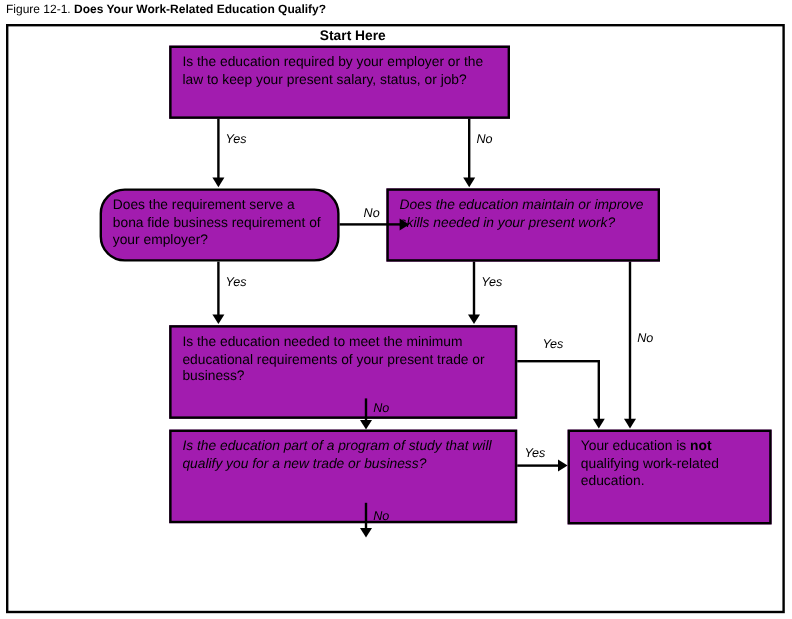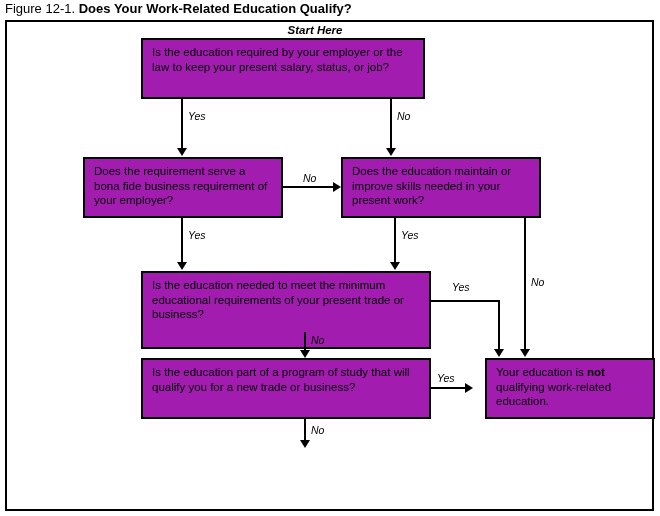--- a/index.html
+++ b/index.html
@@ -17,21 +17,21 @@
   #root {
     position: relative;
     width: 660px;
     height: 516px;
   }
   
   .caption {
     position: absolute;
     left: 5px;
     top: 1px;
-    font-size: 13px;
+    font-size: 10px;
     line-height: 15px;
     white-space: nowrap;
   }
   .caption .fignum { font-weight: normal; }
   .caption .figtitle { font-weight: bold; }
 
   
   .frame {
     position: absolute;
     left: 5px;
@@ -39,46 +39,45 @@
     width: 649px;
     height: 491px;
     border: 2px solid #000;
     box-sizing: border-box;
     background: #fff;
   }
 
   
   .start-here {
     position: absolute;
-    left: 205px;
+    left: 184px;
     top: 24px;
     width: 220px;
     text-align: center;
     font-size: 11.5px;
-    font-style: italic;
     font-weight: bold;
   }
 
   
   .box {
     position: absolute;
     border: 2px solid #000;
     box-sizing: border-box;
     background: #a21caf;
     font-size: 11.5px;
     line-height: 14.5px;
     padding: 5px 7px 4px 9px;
   }
 
   #box-q1 { left: 141px; top: 38px;  width: 284px; height: 61px; }
-  #box-q2 { left: 83px;  top: 157px; width: 200px; height: 61px; }
-  #box-q3 { left: 341px; top: 157px; width: 200px; height: 61px; }
+  #box-q2 { left: 83px;  top: 157px; width: 200px; height: 61px; border-radius: 21px; }
+  #box-q3 { left: 322px; top: 157px; width: 228px; height: 61px; font-style: italic; }
   #box-q4 { left: 141px; top: 271px; width: 290px; height: 78px; }
-  #box-q5 { left: 141px; top: 358px; width: 290px; height: 61px; }
-  #box-not{ left: 473px; top: 358px; width: 170px; height: 61px; margin-left: 12px; }
+  #box-q5 { left: 141px; top: 358px; width: 290px; height: 78px; font-style: italic; }
+  #box-not{ left: 473px; top: 358px; width: 170px; height: 79px; }
   #box-yes{ left: 203px; top: 449px; width: 170px; height: 44px; }
 
   
   .vline {
     position: absolute;
     width: 2px;
     background: #000;
   }
   .hline {
     position: absolute;

